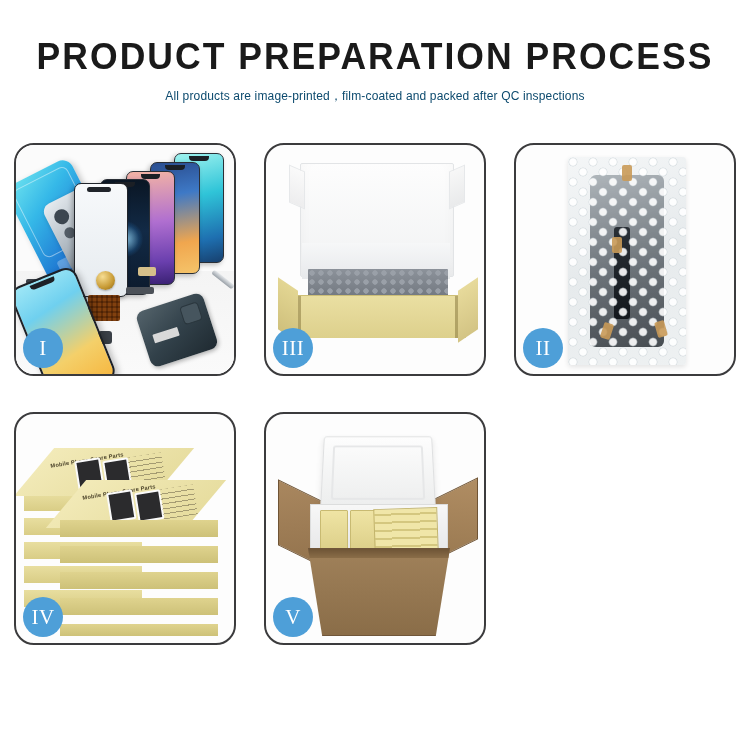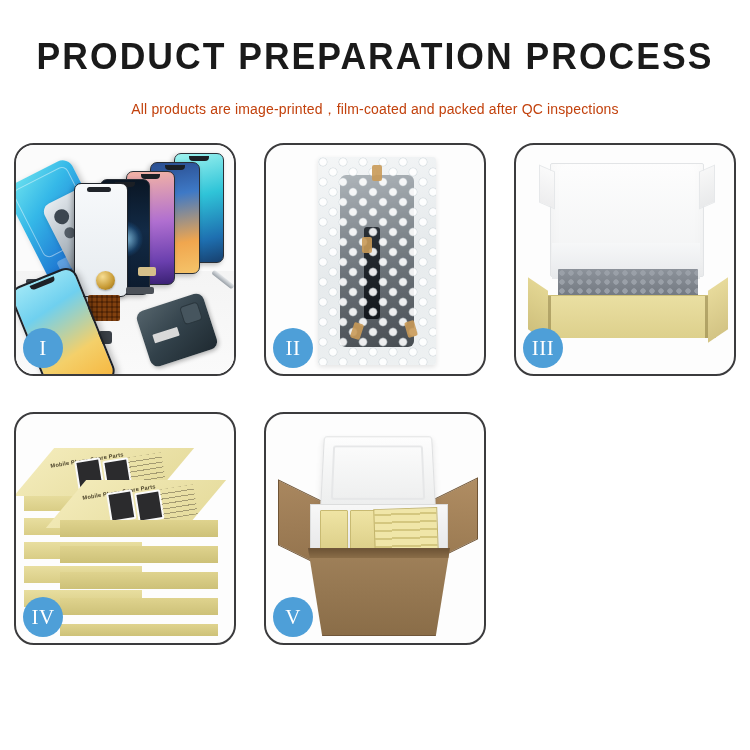--- a/index.html
+++ b/index.html
@@ -16,23 +16,23 @@
   .title{
     font-size:37px;
     font-weight:700;
     letter-spacing:2.1px;
     color:#1a1a1a;
     line-height:1;
     transform:scaleX(0.96);
     font-family:"Liberation Sans","DejaVu Sans",sans-serif;
   }
   .subtitle{
-    margin-top:26px;
-    font-size:14px;
-    color:#c2410c;
+    margin-top:13px;
+    font-size:12px;
+    color:#0c4a6e;
     letter-spacing:0.15px;
     font-weight:400;
   }
 
   
   .grid{
     position:absolute;
     left:14px;top:143px;
     width:723px;height:551px;
     display:grid;
@@ -339,45 +339,45 @@
           <div class="housing"></div>
           <div class="tool"></div>
         </div>
       </div>
       <div class="badge">I</div>
       <span class="mute">Mobile phone screens, displays and spare components laid out</span>
     </div>
 
     <div class="panel">
       <div class="stage">
+        <div class="lid3"></div>
+        <div class="foam3"></div>
+        <div class="grayfill"></div>
+        <div class="boxbase3">
+          <span class="seam"></span>
+          <span class="seam r"></span>
+        </div>
+      </div>
+      <div class="badge">III</div>
+      <span class="mute">Part placed in yellow kraft box with protective foam</span>
+    </div>
+
+    <div class="panel">
+      <div class="stage">
         <div class="bubble-bag">
           <div class="inner-part"></div>
           <div class="bubbles"></div>
           <div class="tape t1"></div>
           <div class="tape t2"></div>
           <div class="tape t3"></div>
           <div class="tape t4"></div>
         </div>
       </div>
       <div class="badge">II</div>
       <span class="mute">Single part sealed in bubble wrap bag</span>
-    </div>
-
-    <div class="panel">
-      <div class="stage">
-        <div class="lid3"></div>
-        <div class="foam3"></div>
-        <div class="grayfill"></div>
-        <div class="boxbase3">
-          <span class="seam"></span>
-          <span class="seam r"></span>
-        </div>
-      </div>
-      <div class="badge">III</div>
-      <span class="mute">Part placed in yellow kraft box with protective foam</span>
     </div>
 
     <div class="panel">
       <div class="stage">
         <div class="stack">
 
           <div class="sside" style="left:0px;top:60px;width:118px;"></div>
           <div class="sside" style="left:0px;top:84px;width:118px;"></div>
           <div class="sside" style="left:0px;top:108px;width:118px;"></div>
           <div class="sside" style="left:0px;top:132px;width:118px;"></div>

